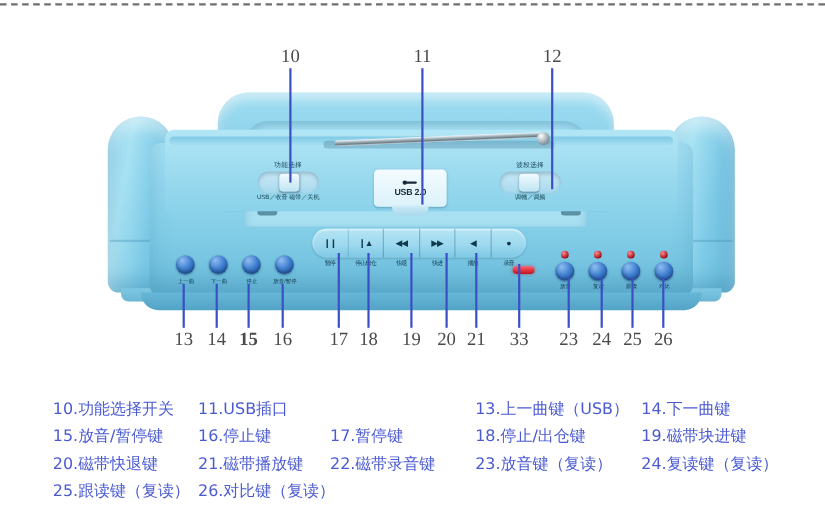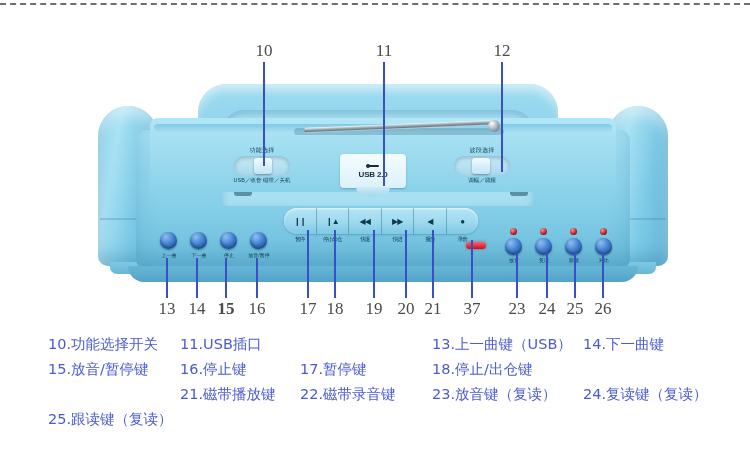--- a/index.html
+++ b/index.html
@@ -343,21 +343,21 @@
     position: absolute;
     width: 7px; height: 7px;
     border-radius: 50%;
     background: radial-gradient(circle at 35% 30%, #ff8d8d, #a60d18 70%, #6d0009);
   }
 
   
   #legend {
     position: absolute;
     left: 0;
-    top: 332px;
+    top: 360px;
     width: 620px;
   }
   .legend-row {
     position: relative;
     height: 25px;
     white-space: nowrap;
   }
   .legend-item {
     position: absolute;
     font-family: "DejaVu Sans", "Liberation Sans", sans-serif;
@@ -513,21 +513,21 @@
     <div class="leader" style="left:373px; top:230px; height:68px;"></div>
     <div class="callout-num" style="left:359px; top:300px;">19</div>
 
     <div class="leader" style="left:405px; top:230px; height:68px;"></div>
     <div class="callout-num" style="left:391px; top:300px;">20</div>
 
     <div class="leader" style="left:432px; top:230px; height:68px;"></div>
     <div class="callout-num" style="left:418px; top:300px;">21</div>
 
     <div class="leader" style="left:471px; top:240px; height:58px;"></div>
-    <div class="callout-num" style="left:457px; top:300px;">37</div>
+    <div class="callout-num" style="left:457px; top:300px;">33</div>
 
     <div class="leader" style="left:516px; top:252px; height:46px;"></div>
     <div class="callout-num" style="left:502px; top:300px;">23</div>
 
     <div class="leader" style="left:546px; top:252px; height:46px;"></div>
     <div class="callout-num" style="left:532px; top:300px;">24</div>
 
     <div class="leader" style="left:574px; top:252px; height:46px;"></div>
     <div class="callout-num" style="left:560px; top:300px;">25</div>
 
@@ -542,28 +542,31 @@
       <span class="legend-item" style="left:180px;">11.USB插口</span>
       <span class="legend-item" style="left:432px;">13.上一曲键（USB）</span>
       <span class="legend-item" style="left:583px;">14.下一曲键</span>
     </div>
 
     <div class="legend-row">
       <span class="legend-item" style="left:48px;">15.放音/暂停键</span>
       <span class="legend-item" style="left:180px;">16.停止键</span>
       <span class="legend-item" style="left:300px;">17.暂停键</span>
       <span class="legend-item" style="left:432px;">18.停止/出仓键</span>
+      <span class="legend-item" style="left:583px;">19.磁带块进键</span>
     </div>
 
     <div class="legend-row">
+      <span class="legend-item" style="left:48px;">20.磁带快退键</span>
       <span class="legend-item" style="left:180px;">21.磁带播放键</span>
       <span class="legend-item" style="left:300px;">22.磁带录音键</span>
       <span class="legend-item" style="left:432px;">23.放音键（复读）</span>
       <span class="legend-item" style="left:583px;">24.复读键（复读）</span>
     </div>
 
     <div class="legend-row">
       <span class="legend-item" style="left:48px;">25.跟读键（复读）</span>
+      <span class="legend-item" style="left:180px;">26.对比键（复读）</span>
     </div>
 
   </div>
 
 </div>
 
 </body></html>

